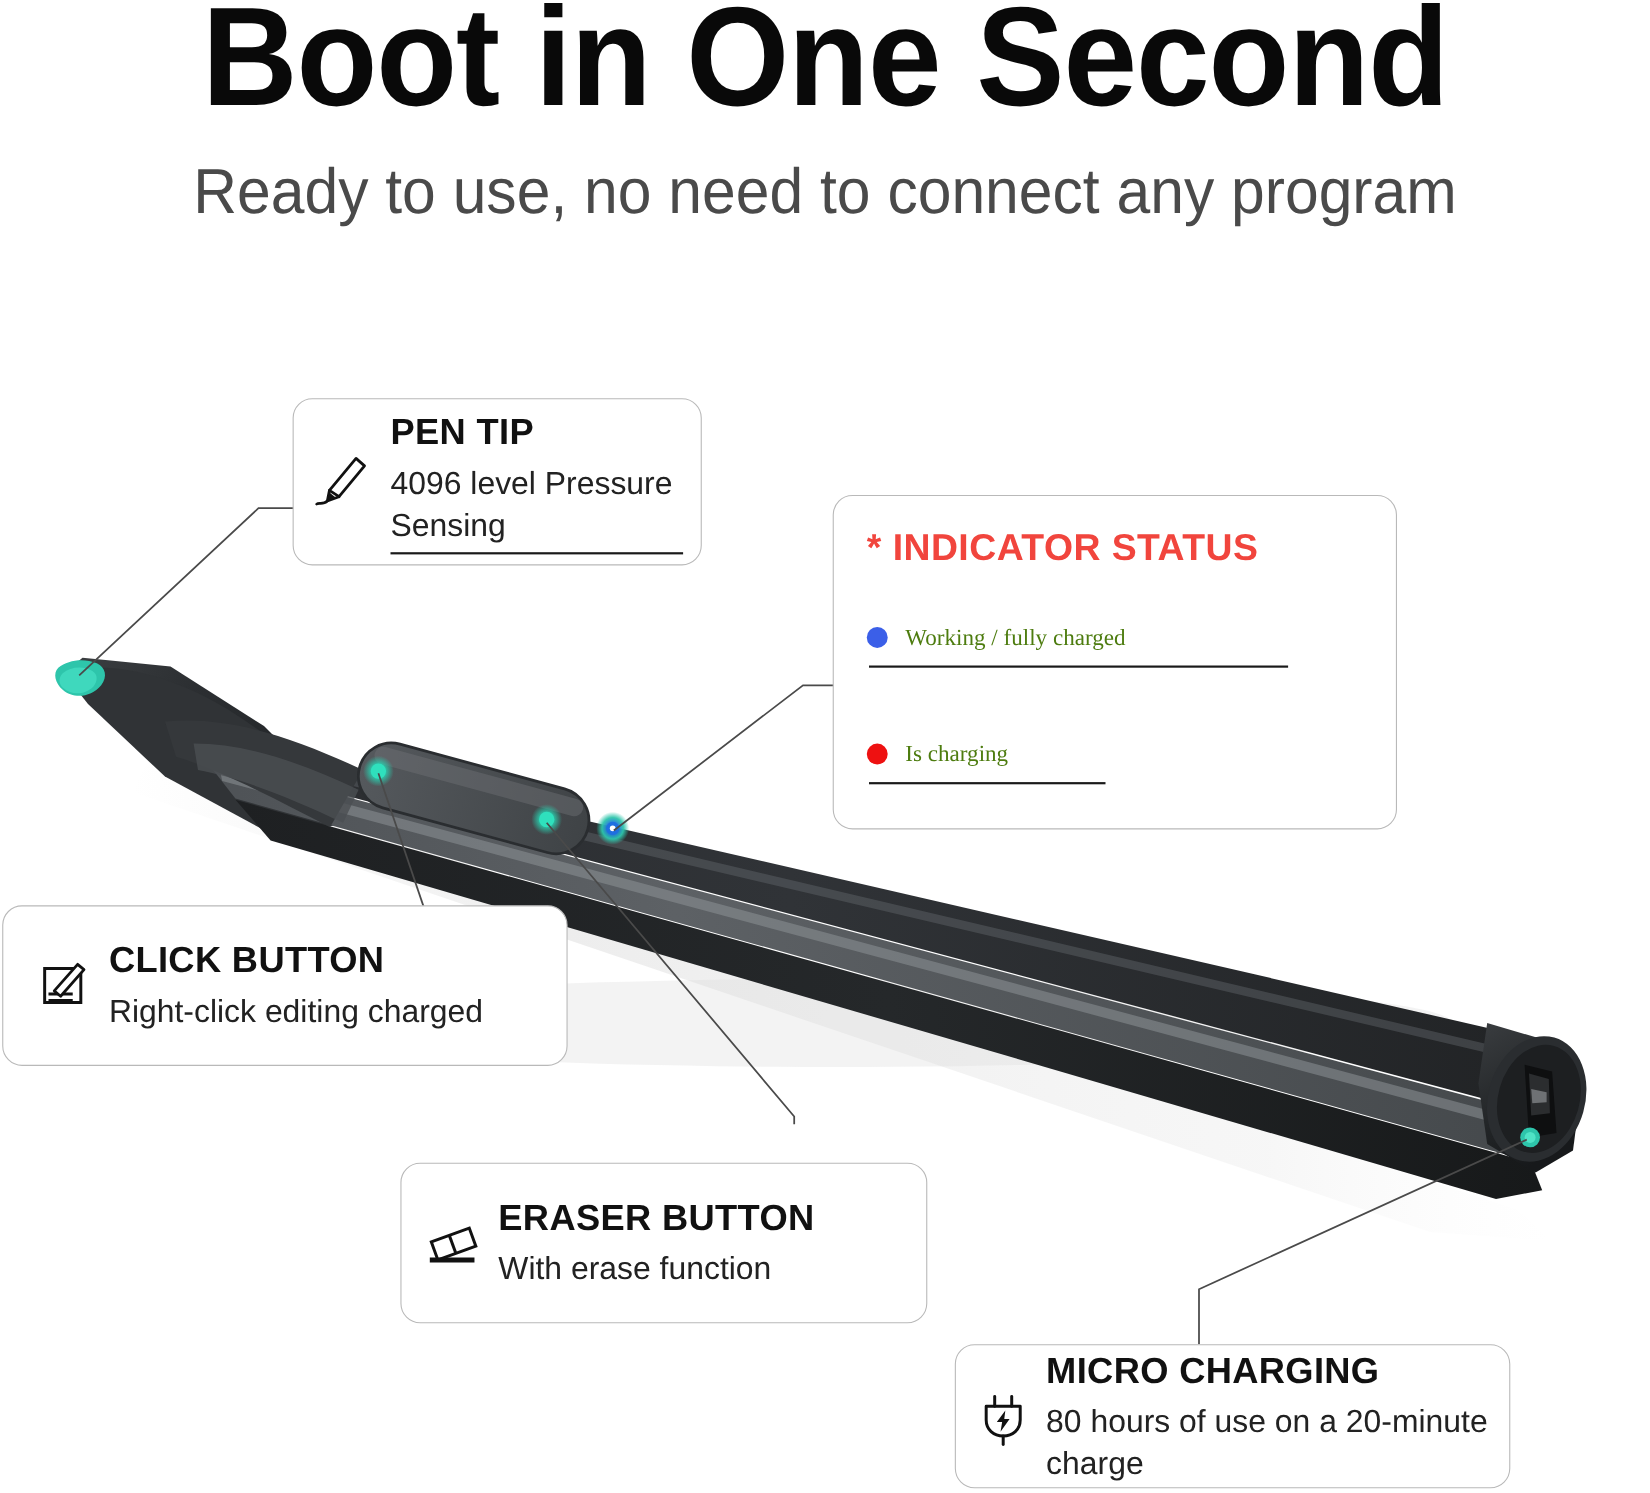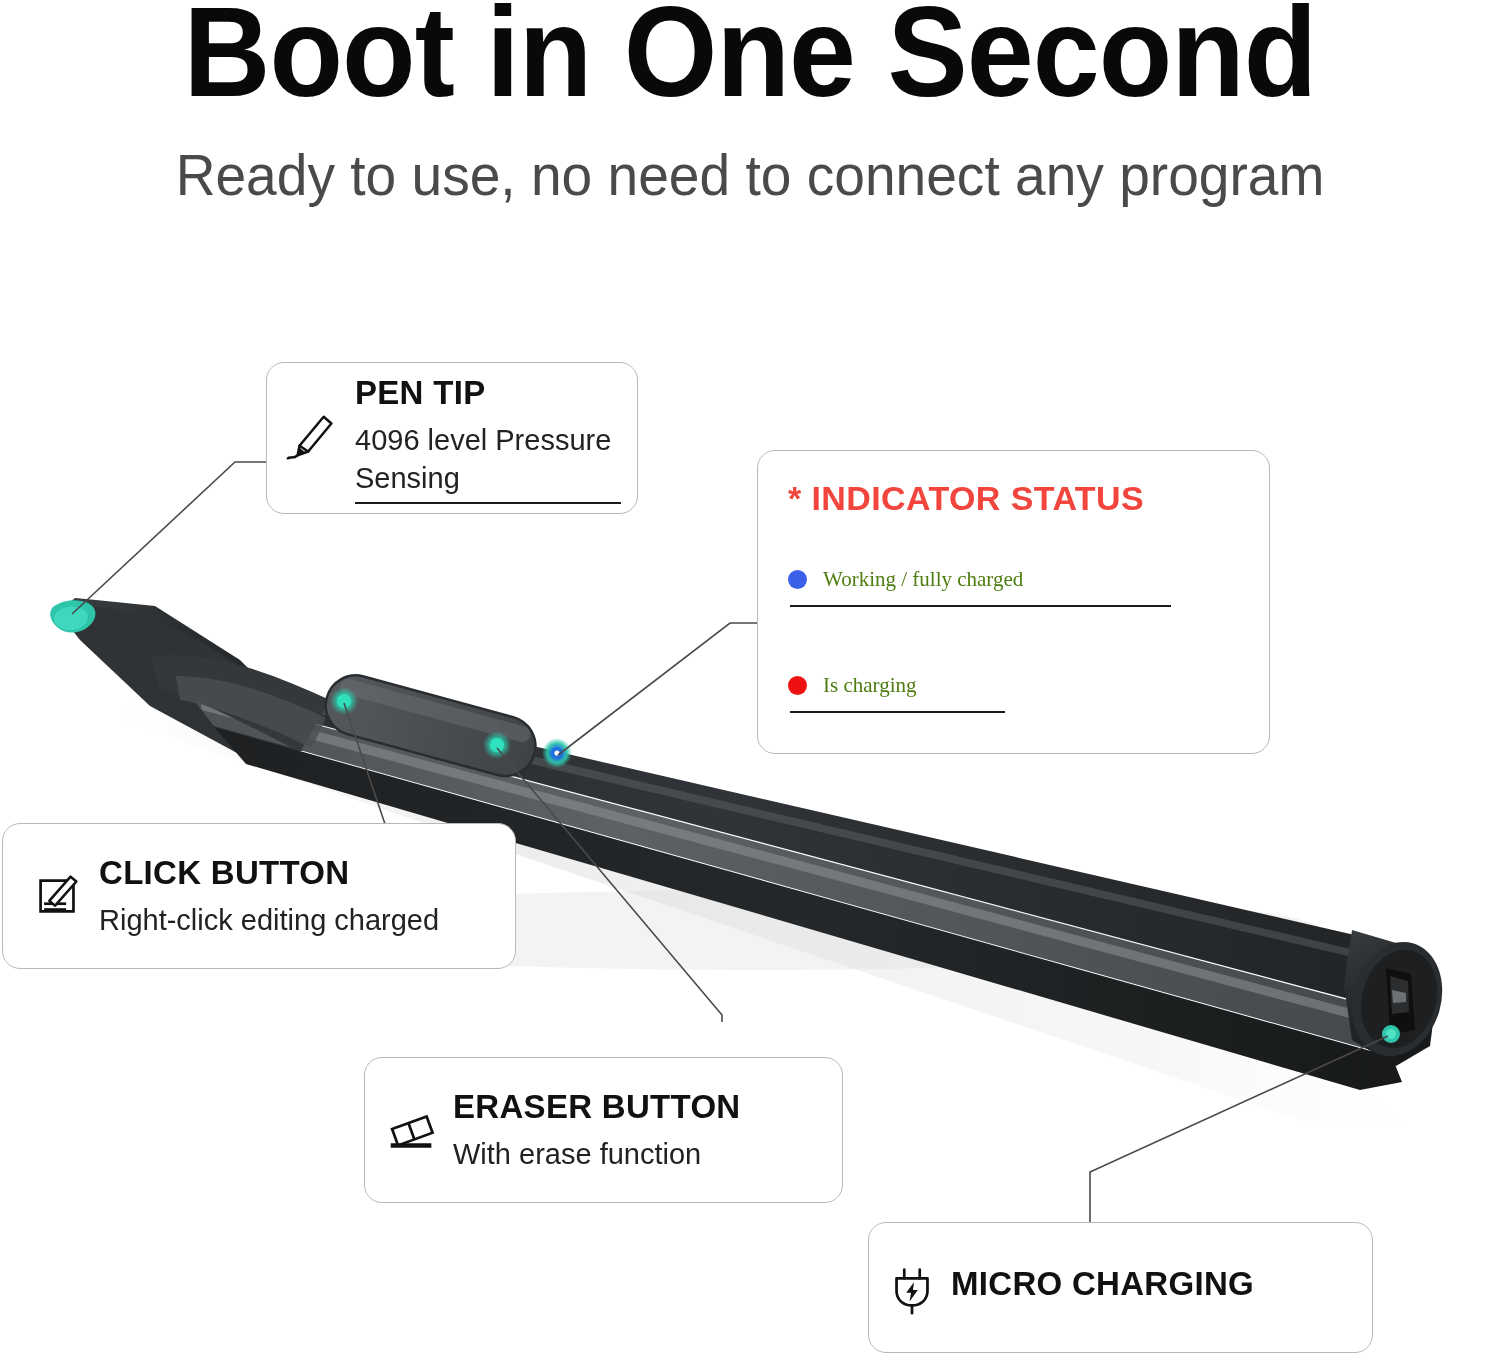--- a/index.html
+++ b/index.html
@@ -271,14 +271,15 @@
     <g fill="none" stroke="#111" stroke-width="2.8" stroke-linecap="round" stroke-linejoin="round">
       <path d="M14 20 H46 V33 C46 42 39 48 30 48 C21 48 14 42 14 33 Z"></path>
       <path d="M22 20 V11"></path>
       <path d="M38 20 V11"></path>
       <path d="M30 48 V56"></path>
     </g>
     <path d="M32 24 L24 35 H29 L27.5 44 L36 32 H31 Z" fill="#111"></path>
   </svg>
   <div class="c-body" style="left:82px;">
     <div class="c-title">MICRO CHARGING</div>
+    <div class="c-sub">80 hours of use on a 20-minute charge</div>
   </div>
 </div>
 
 </body></html>

